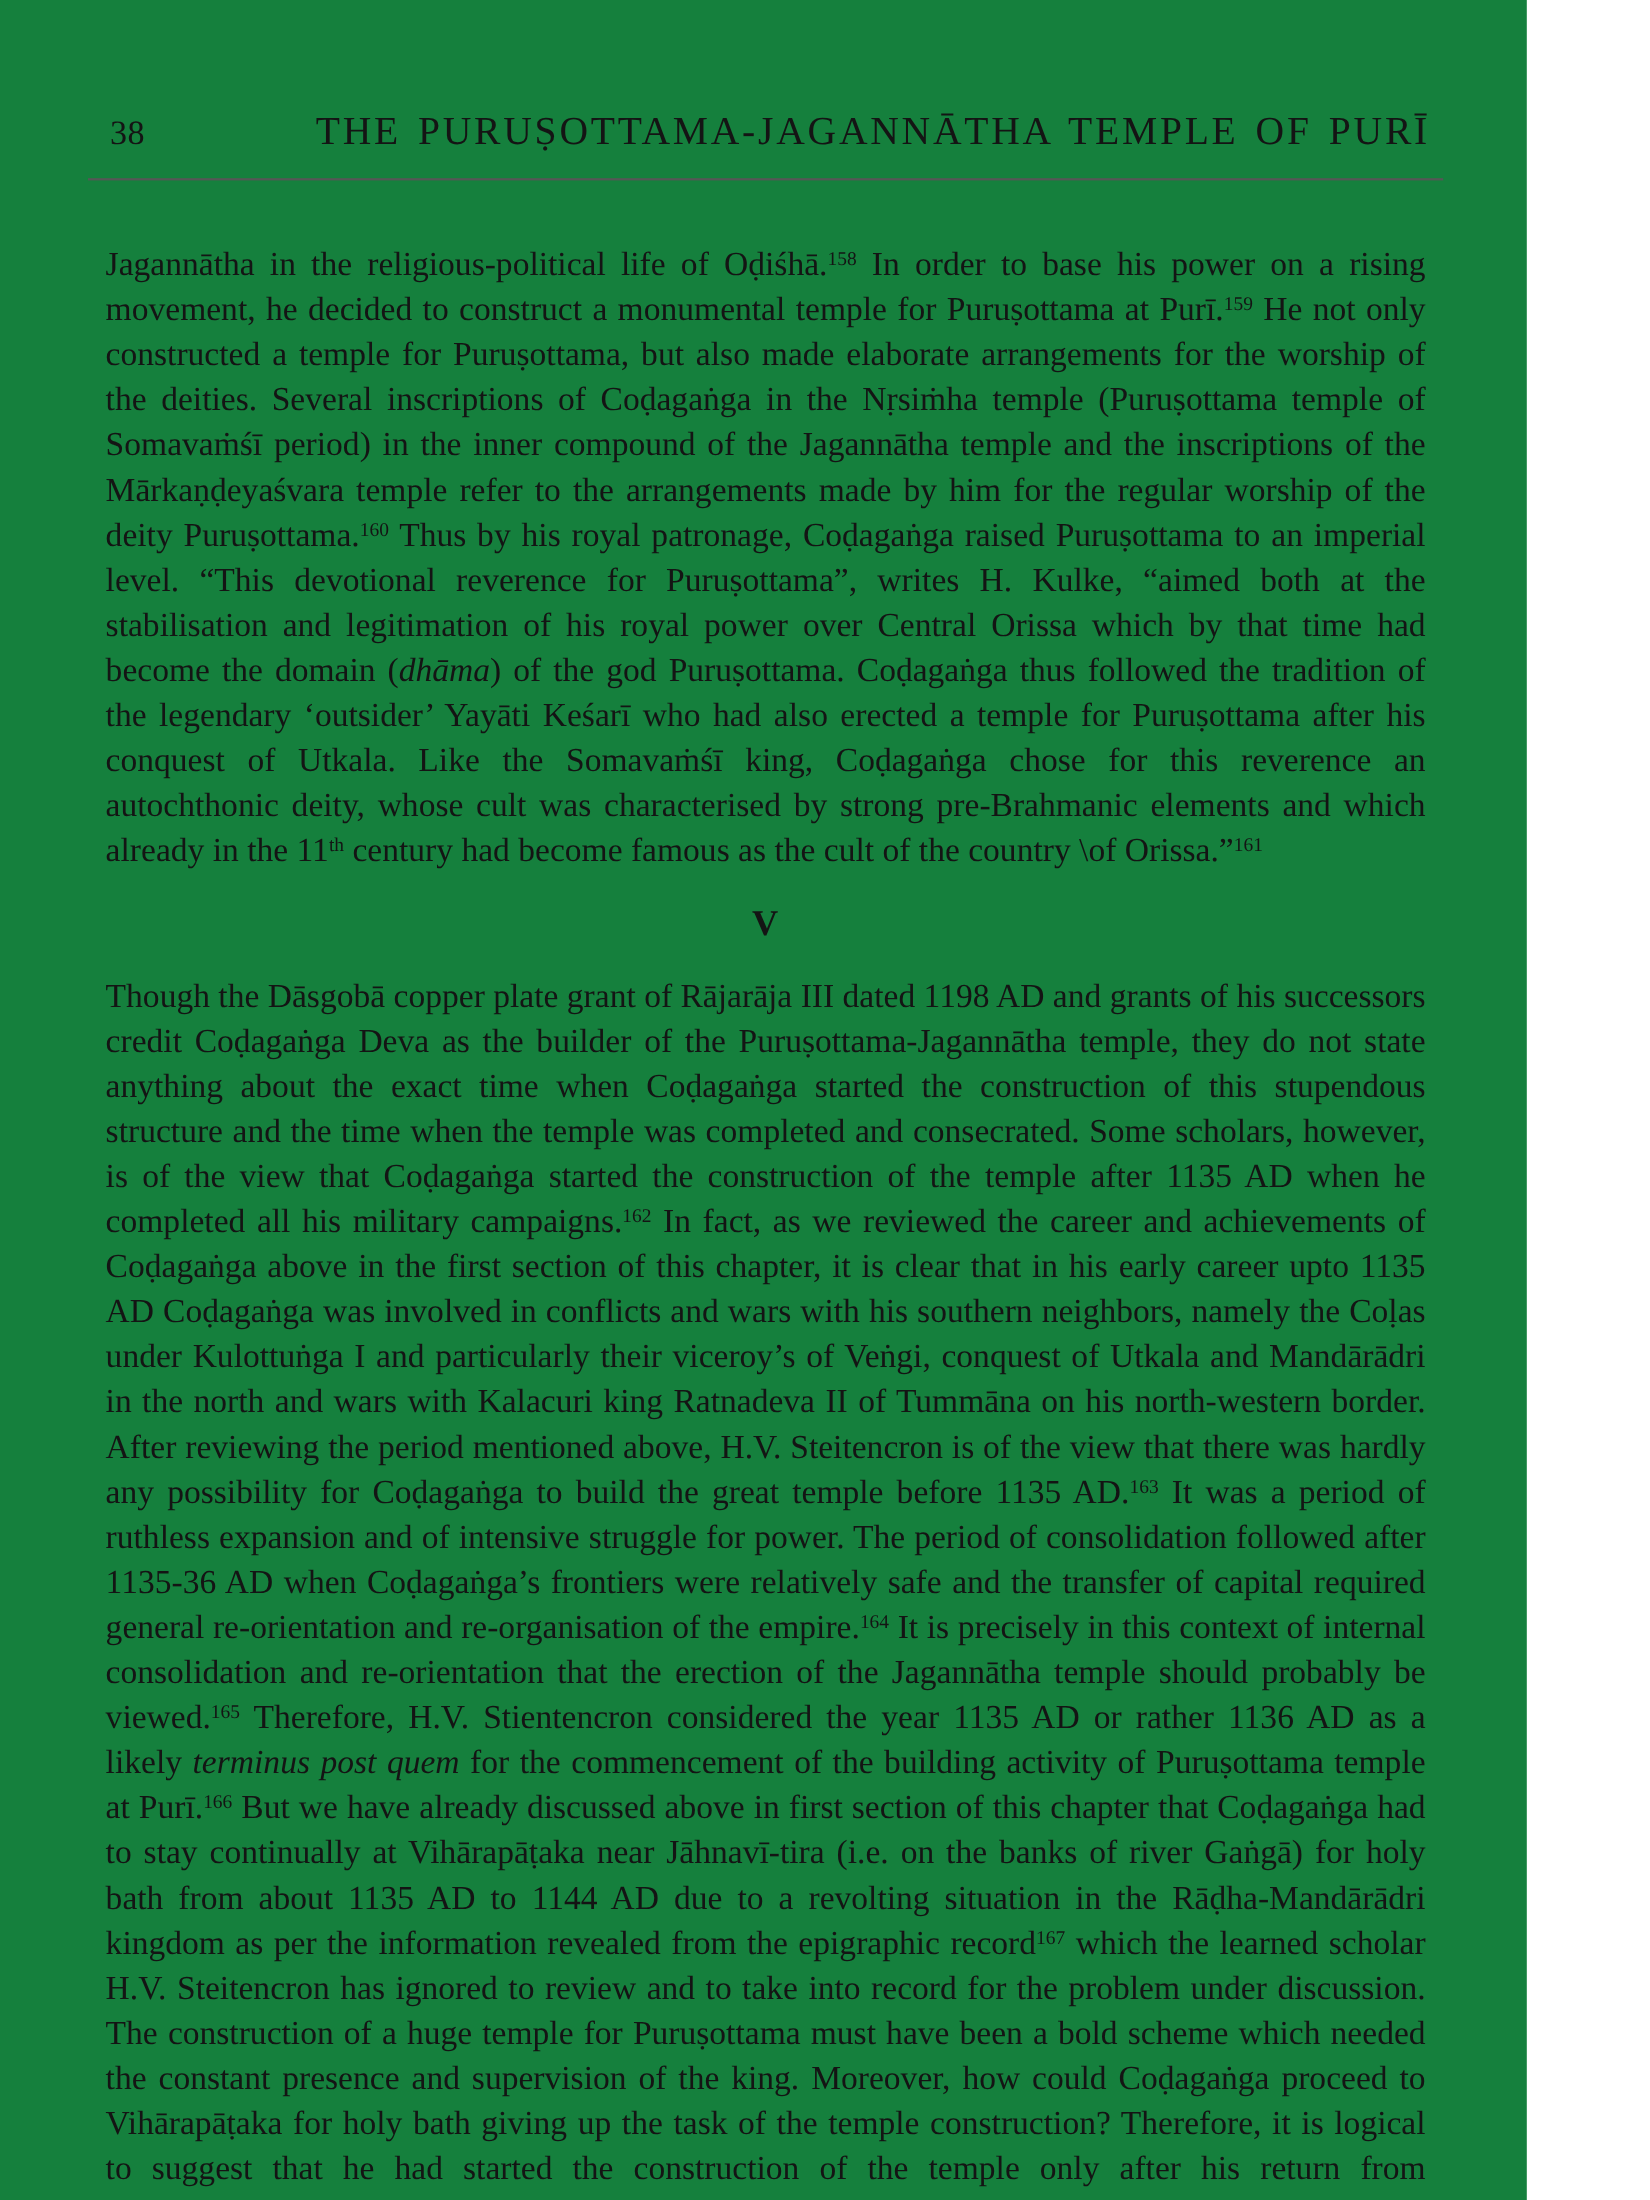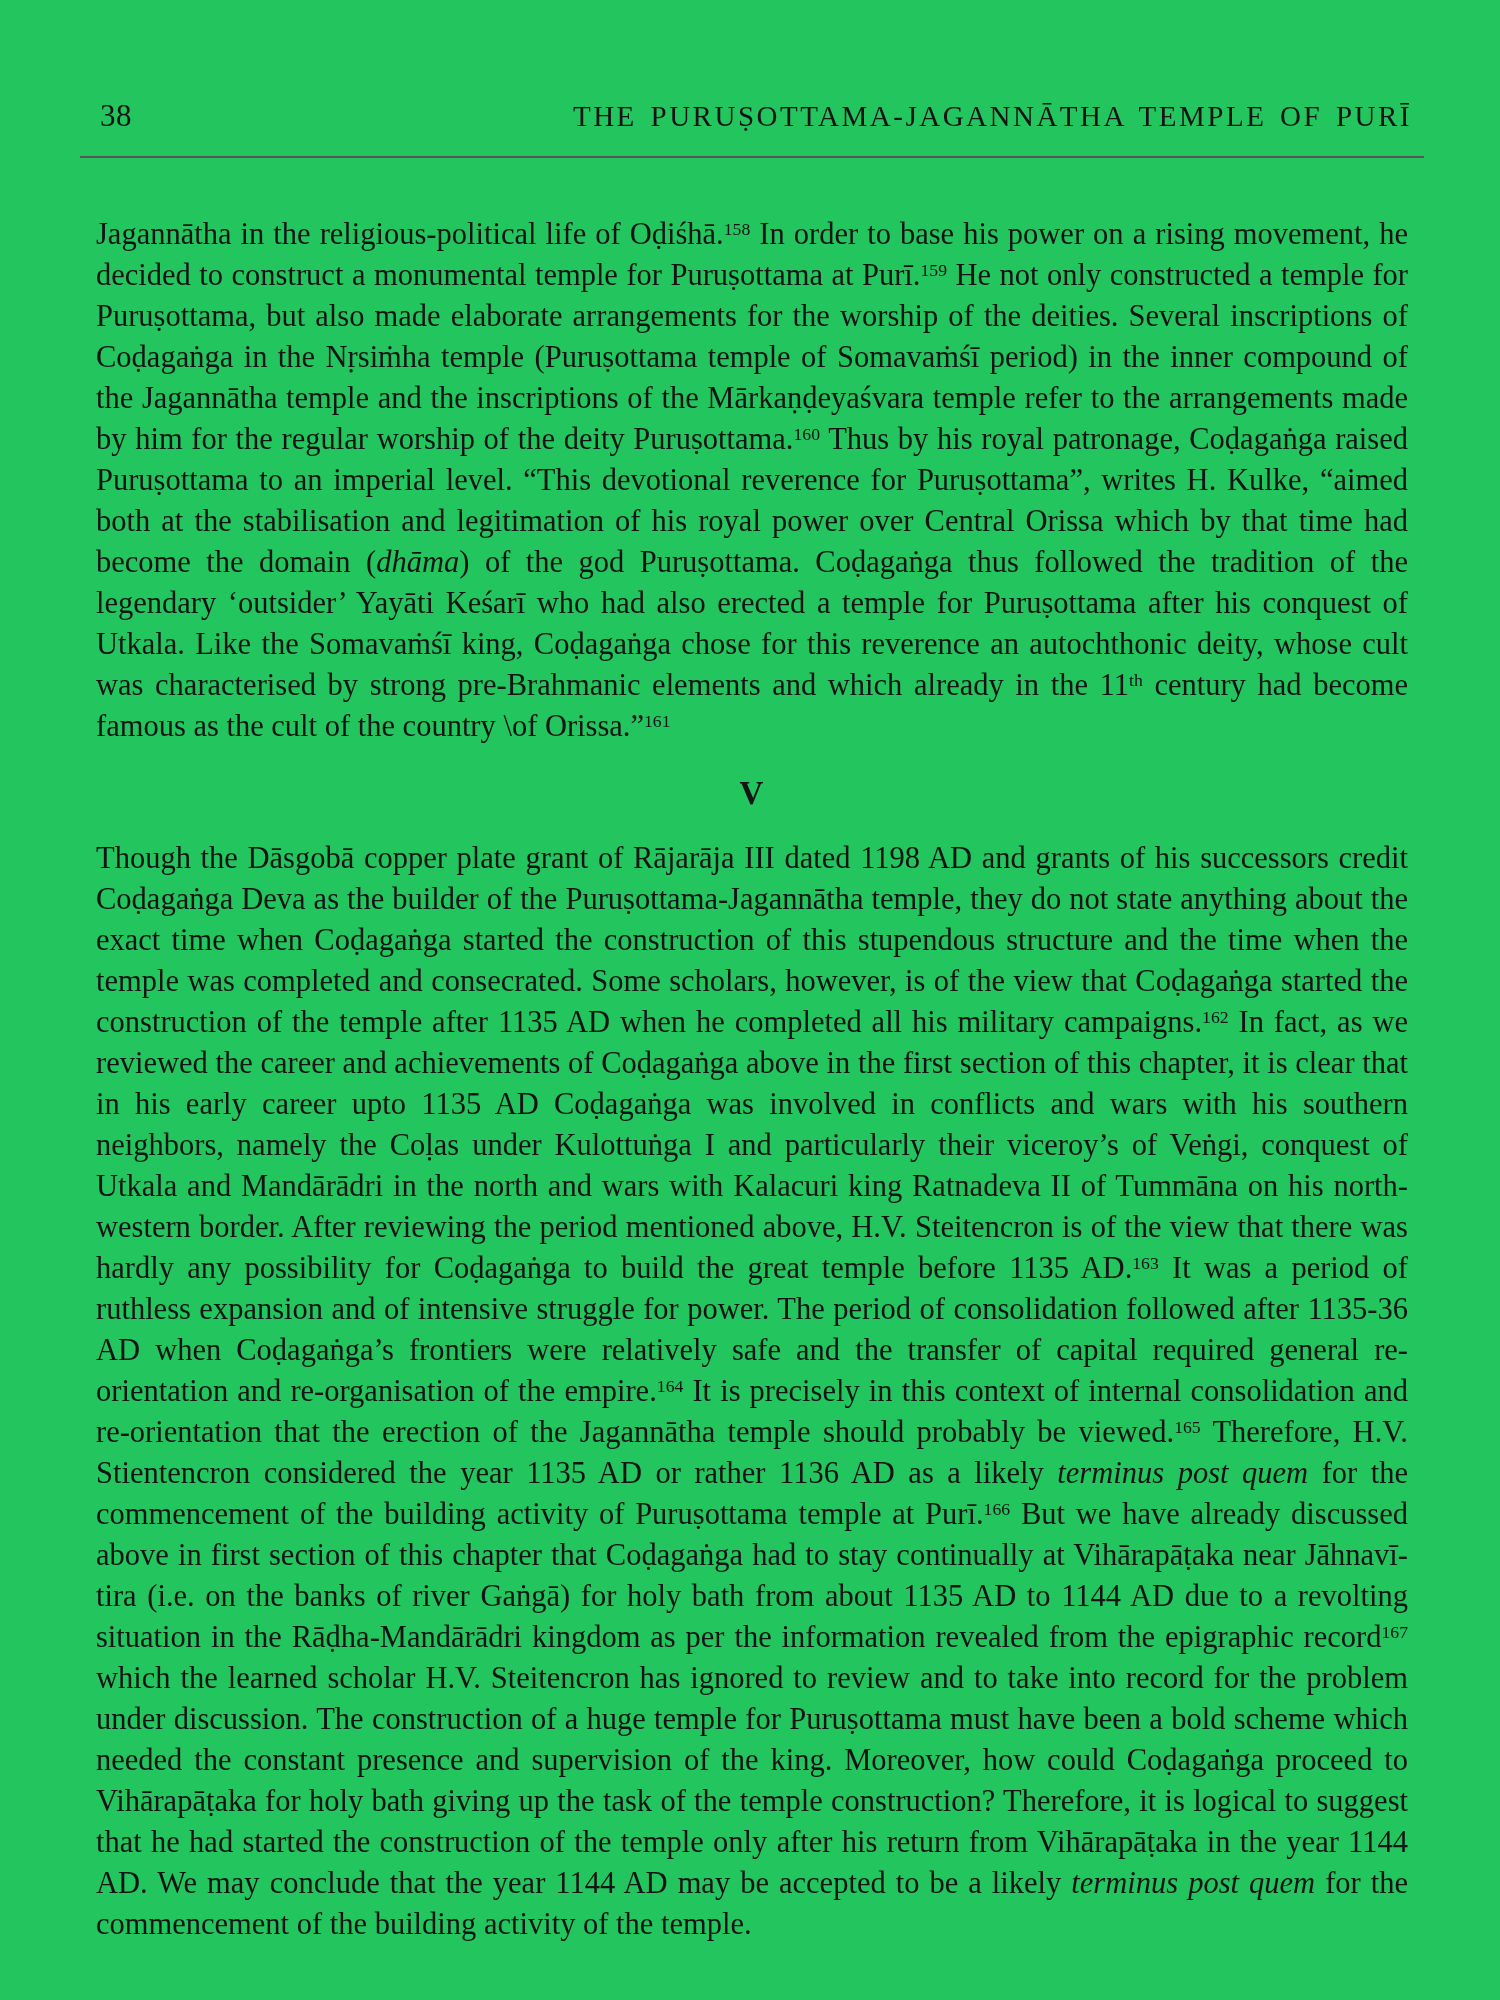--- a/index.html
+++ b/index.html
@@ -2,23 +2,23 @@
 <html><head>
 <meta charset="utf-8">
 <style>
   html, body {
     margin: 0;
     padding: 0;
     background: #ffffff;
   }
   .page {
     position: relative;
-    width: 1500px;
+    width: 1388px;
     height: 2000px;
-    background: #22c55e;
+    background: #15803d;
     color: #141414;
     font-family: "Liberation Serif", "DejaVu Serif", serif;
     box-sizing: border-box;
     overflow: hidden;
   }
   .content {
     position: absolute;
     left: 80px;
     right: 76px;
     top: 0;
@@ -28,21 +28,21 @@
     justify-content: space-between;
     align-items: baseline;
     margin-top: 98px;
     padding: 0 12px 0 20px;
   }
   .page-number {
     font-size: 31px;
     letter-spacing: 0.5px;
   }
   .running-title {
-    font-size: 29px;
+    font-size: 36px;
     letter-spacing: 2.5px;
     word-spacing: 4px;
     white-space: nowrap;
   }
   .header-rule {
     border: none;
     height: 2px;
     background: #565656;
     margin: 22px 0 0 0;
   }

